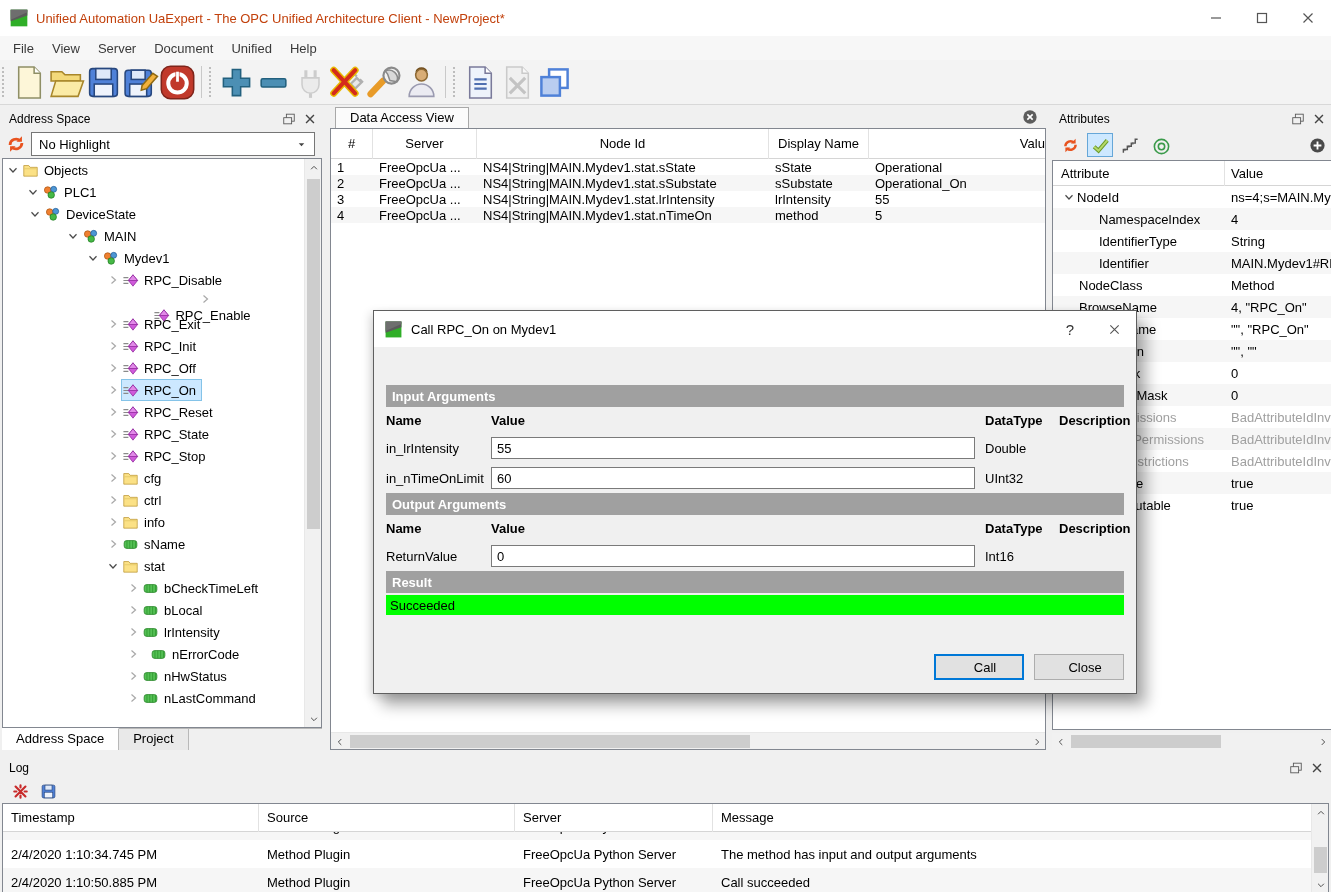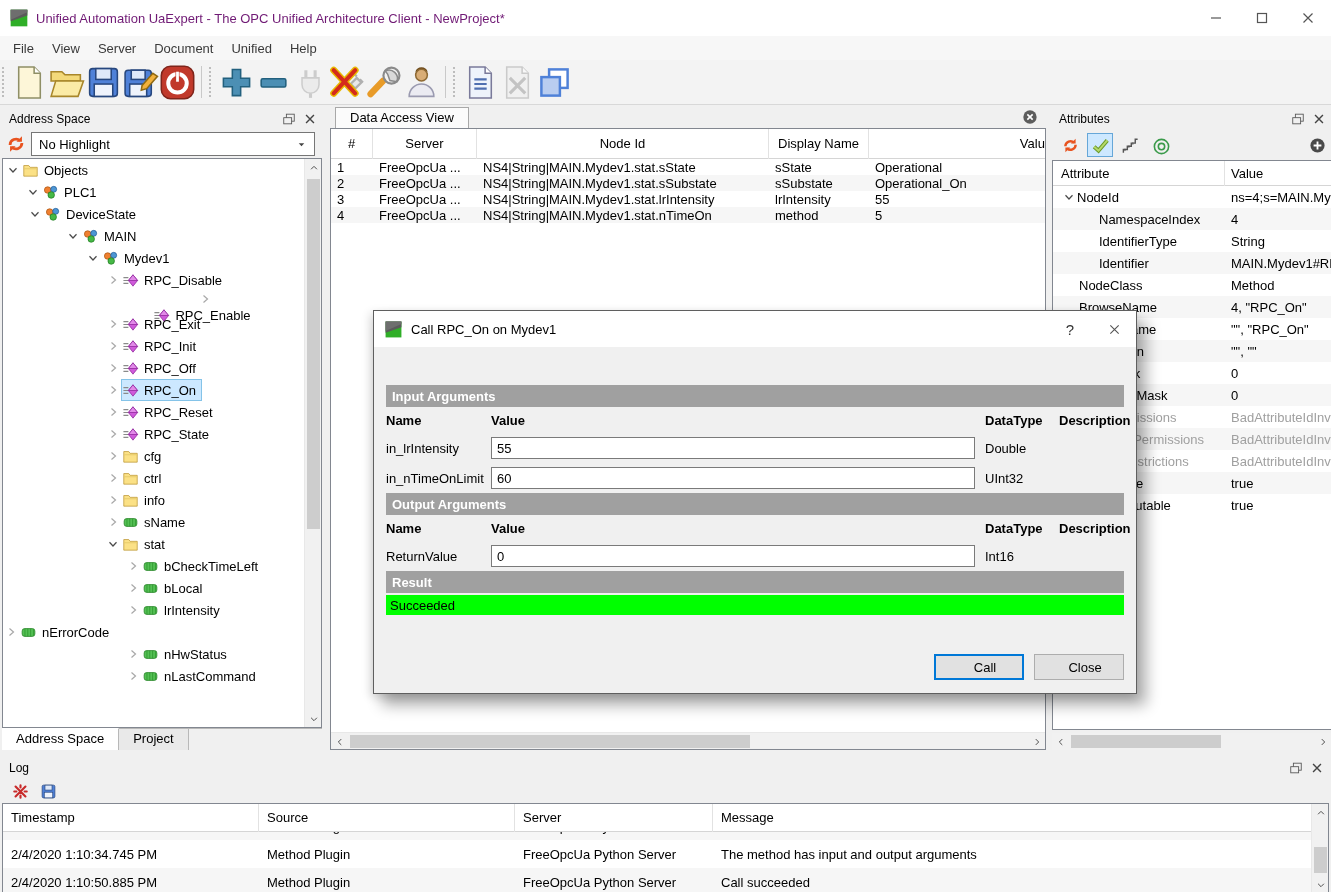--- a/index.html
+++ b/index.html
@@ -3,21 +3,21 @@
 <meta charset="utf-8">
 <style>
   * { margin:0; padding:0; box-sizing:border-box; }
   body { margin:0; background:#9a9a9a; }
   .window { position:relative; width:1331px; height:892px; background:#f0f0f0;
     font-family:"Liberation Sans","DejaVu Sans",sans-serif; font-size:13px; color:#000; overflow:hidden; }
 
   
   .titlebar { position:absolute; left:0; top:0; right:0; height:36px; background:#fff; display:flex; align-items:center; }
   .app-icon { width:20px; height:20px; margin:0 7px 0 9px; }
-  .title-text { color:#701a75; }
+  .title-text { color:#c2410c; }
   .win-controls { position:absolute; right:0; top:0; height:36px; display:flex; }
   .win-btn { width:46px; height:36px; display:flex; align-items:center; justify-content:center; }
   .win-btn svg { width:14px; height:14px; }
 
   .menubar { position:absolute; top:36px; left:0; right:0; height:24px; background:#f7f7f7; display:flex; align-items:center; padding-left:4px; color:#3a3a3a; }
   .menu-item { padding:3px 9px; }
 
   .toolbar { position:absolute; top:60px; left:0; right:0; height:45px; background:#f3f3f3; border-bottom:1px solid #d8d8d8; display:flex; align-items:center; }
   .tb-handle { width:6px; height:30px; margin:0 3px 0 2px; border-left:2px dotted #bdbdbd; }
   .tb-sep { width:1px; height:32px; background:#c9c9c9; margin:0 5px; }
@@ -560,20 +560,37 @@
           </div>
           <div class="tree-row" style="padding-left: 102px;">
             <span class="chev">
               <svg viewBox="0 0 24 24">
                 <path d="M9 5l8 7-8 7" fill="none" stroke="#a8a8a8" stroke-width="2.4"></path>
               </svg>
             </span>
             <span class="sel-wrap">
               <span class="icon tree-ico">
                 <svg viewBox="0 0 24 24">
+                  <path d="M2 8h7M2 12h7M2 16h7" stroke="#8a8a8a" stroke-width="1.6"></path>
+                  <path d="M15.5 4l6.5 8-6.5 8L9 12z" fill="#cf5ada" stroke="#8a1f96"></path>
+                  <path d="M15.5 4l6.5 8h-13z" fill="#e18ae8" stroke="#8a1f96"></path>
+                </svg>
+              </span>
+              <span class="tree-label">RPC_Stop</span>
+            </span>
+          </div>
+          <div class="tree-row" style="padding-left: 102px;">
+            <span class="chev">
+              <svg viewBox="0 0 24 24">
+                <path d="M9 5l8 7-8 7" fill="none" stroke="#a8a8a8" stroke-width="2.4"></path>
+              </svg>
+            </span>
+            <span class="sel-wrap">
+              <span class="icon tree-ico">
+                <svg viewBox="0 0 24 24">
                   <path d="M2.5 5h7l2 2.5h10V20h-19z" fill="#fbe186" stroke="#b8922e"></path>
                   <path d="M2.5 9.5h19" stroke="#e8cb6a" stroke-width="1.4"></path>
                 </svg>
               </span>
               <span class="tree-label">cfg</span>
             </span>
           </div>
           <div class="tree-row" style="padding-left: 102px;">
             <span class="chev">
               <svg viewBox="0 0 24 24">
@@ -679,21 +696,21 @@
             <span class="sel-wrap">
               <span class="icon tree-ico">
                 <svg viewBox="0 0 24 24">
                   <rect x="3" y="6.5" width="18" height="11" rx="3.5" fill="#55c055" stroke="#1e7a1e"></rect>
                   <path d="M7 6.5v11M11 6.5v11M15 6.5v11M19 7v10" stroke="#2f9a2f" stroke-width="1.2"></path>
                 </svg>
               </span>
               <span class="tree-label">lrIntensity</span>
             </span>
           </div>
-          <div class="tree-row" style="">
+          <div class="tree-row" style="padding-left: 122px; gap: 8px;">
             <span class="chev">
               <svg viewBox="0 0 24 24">
                 <path d="M9 5l8 7-8 7" fill="none" stroke="#a8a8a8" stroke-width="2.4"></path>
               </svg>
             </span>
             <span class="sel-wrap">
               <span class="icon tree-ico">
                 <svg viewBox="0 0 24 24">
                   <rect x="3" y="6.5" width="18" height="11" rx="3.5" fill="#55c055" stroke="#1e7a1e"></rect>
                   <path d="M7 6.5v11M11 6.5v11M15 6.5v11M19 7v10" stroke="#2f9a2f" stroke-width="1.2"></path>

